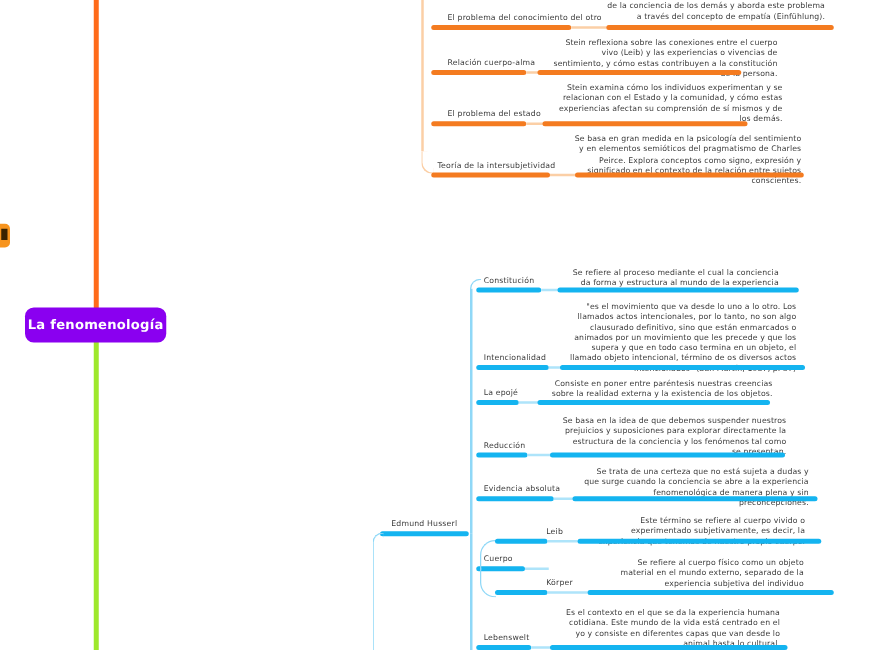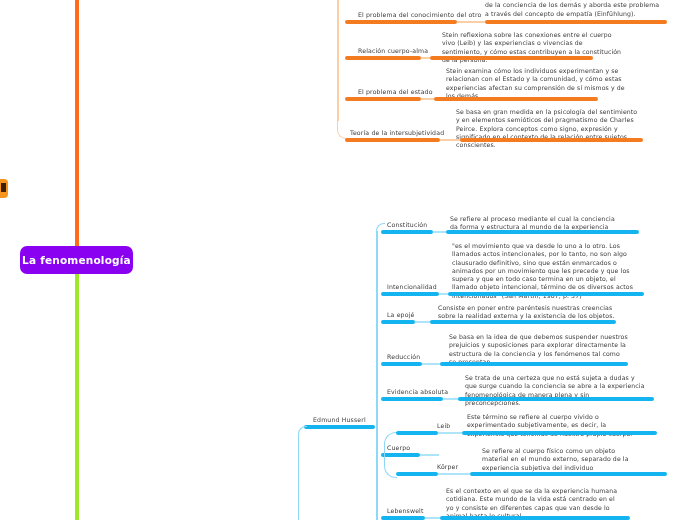--- a/index.html
+++ b/index.html
@@ -1,21 +1,21 @@
 <!DOCTYPE html>
 <html><head>
 <meta charset="utf-8">
 <style>
   html,body{margin:0;padding:0;}
   body{
     width:697px;height:520px;overflow:hidden;background:#ffffff;
     font-family:"DejaVu Sans","Liberation Sans",sans-serif;
     position:relative;
   }
-  #canvas{position:absolute;left:0;top:0;width:697px;height:520px;overflow:hidden;}
+  #canvas{position:absolute;left:0;top:0;width:697px;height:520px;overflow:hidden;text-align:right;}
 
   
   .spine-top{position:absolute;left:75px;top:-10px;width:4px;height:257px;background:#FF6B1A;}
   .spine-bottom{position:absolute;left:75px;top:273px;width:4px;height:260px;background:#9EE82B;}
 
   .root-node{
     position:absolute;left:20px;top:246px;width:113px;height:28px;
     background:#8A00F0;border-radius:7px;
     display:flex;align-items:center;justify-content:center;
     box-sizing:border-box;

